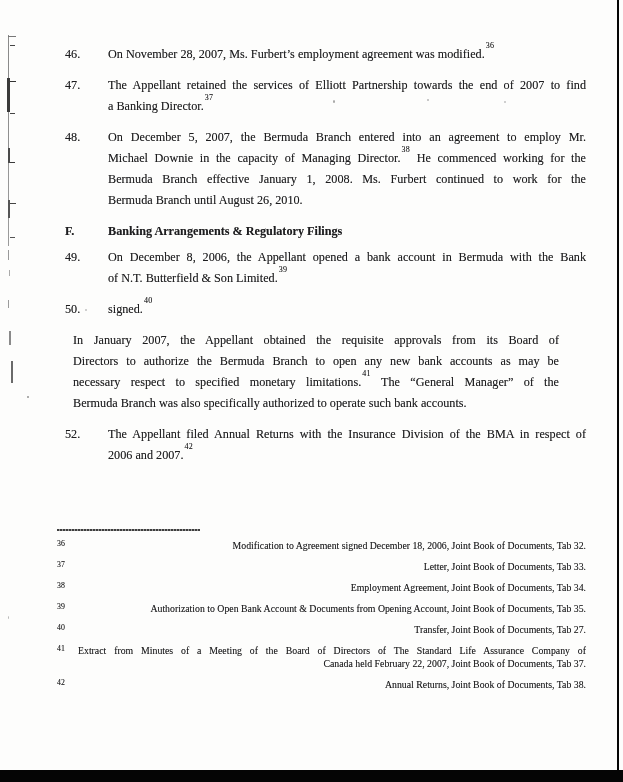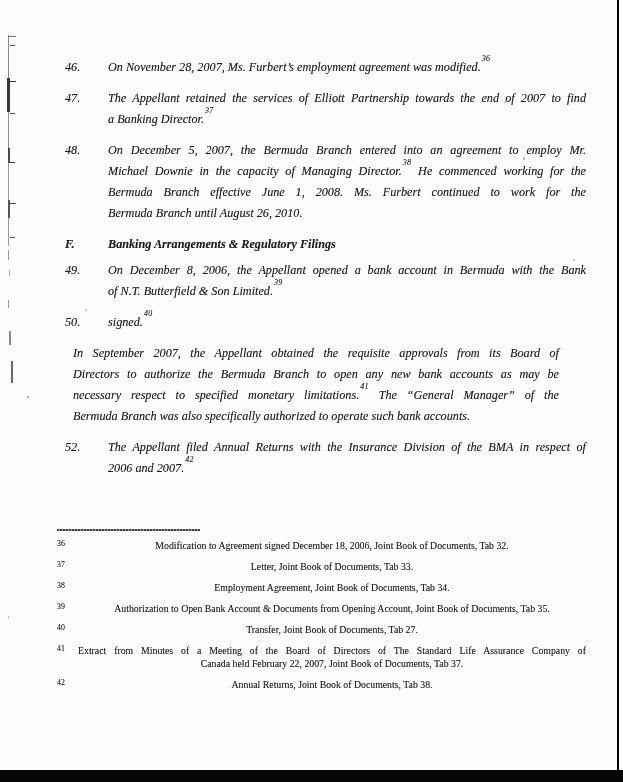--- a/index.html
+++ b/index.html
@@ -11,25 +11,24 @@
     font-family: "Liberation Serif", serif;
     color: #1d1d1f;
     overflow: hidden;
     text-shadow: 0 0 0.6px rgba(35,35,35,0.45);
   }
 
   
   .body-text {
     position: absolute;
     left: 65px;
-    top: 57px;
+    top: 44px;
     width: 521px;
     font-size: 12.2px;
     line-height: 21px;
-    font-style: italic;
   }
   .para { display: flex; margin: 0 0 10px 0; }
   .para.heading { margin-top: 6px; margin-bottom: 5px; font-weight: bold; }
   .pnum { flex: 0 0 35px; width: 35px; }
   .ptext { width: 486px; margin-left: 8px; }
   .line { text-align: justify; }
   .line.just { text-align-last: justify; }
   sup.ref {
     font-size: 8px;
     line-height: 0;
@@ -50,21 +49,21 @@
   }
   .fn-sep {
     width: 143px;
     height: 2px;
     margin: 0 0 8px 0;
     background: repeating-linear-gradient(90deg, #3e3e3e 0 2px, #9a9a9a 2px 3px);
   }
   .fn { display: flex; margin-bottom: 8px; }
   .fnnum { flex: 0 0 21px; width: 21px; font-size: 7.8px; position: relative; top: -2px; }
   .fntext { width: 508px; }
-  .fn .line { text-align: center; }
+  .fn .line { text-align: right; }
   .fn .line.just { text-align: justify; text-align-last: justify; }
 
   
   .art { position: absolute; }
   .dot { background: #4d4d4d; border-radius: 50%; }
 </style>
 </head>
 <body>
 
 <div class="page">
@@ -109,21 +108,21 @@
     <div class="ptext">
           <div class="line just"><span>The Appellant retained the services of Elliott Partnership towards the end of 2007 to find</span></div>
           <div class="line"><span>a Banking Director.</span><sup class="ref">37</sup></div>
         </div>
   </div>
       <div class="para">
     <div class="pnum">48.</div>
     <div class="ptext">
           <div class="line just"><span>On December 5, 2007, the Bermuda Branch entered into an agreement to employ Mr.</span></div>
           <div class="line just"><span>Michael Downie in the capacity of Managing Director.</span><sup class="ref">38</sup><span> He commenced working for the</span></div>
-          <div class="line just"><span>Bermuda Branch effective June 1, 2008. Ms. Furbert continued to work for the</span></div>
+          <div class="line just"><span>Bermuda Branch effective January 1, 2008. Ms. Furbert continued to work for the</span></div>
           <div class="line"><span>Bermuda Branch until August 26, 2010.</span></div>
         </div>
   </div>
       <div class="para heading">
     <div class="pnum">F.</div>
     <div class="ptext">
           <div class="line"><span>Banking Arrangements &amp; Regulatory Filings</span></div>
         </div>
   </div>
       <div class="para">
@@ -134,21 +133,21 @@
         </div>
   </div>
       <div class="para">
     <div class="pnum">50.</div>
     <div class="ptext">
           <div class="line"><span>signed.</span><sup class="ref">40</sup></div>
         </div>
   </div>
       <div class="para">
     <div class="ptext">
-          <div class="line just"><span>In September 2007, the Appellant obtained the requisite approvals from its Board of</span></div>
+          <div class="line just"><span>In January 2007, the Appellant obtained the requisite approvals from its Board of</span></div>
           <div class="line just"><span>Directors to authorize the Bermuda Branch to open any new bank accounts as may be</span></div>
           <div class="line just"><span>necessary respect to specified monetary limitations.</span><sup class="ref">41</sup><span> The “General Manager” of the</span></div>
           <div class="line"><span>Bermuda Branch was also specifically authorized to operate such bank accounts.</span></div>
         </div>
   </div>
       <div class="para">
     <div class="pnum">52.</div>
     <div class="ptext">
           <div class="line just"><span>The Appellant filed Annual Returns with the Insurance Division of the BMA in respect of</span></div>
           <div class="line"><span>2006 and 2007.</span><sup class="ref">42</sup></div>

